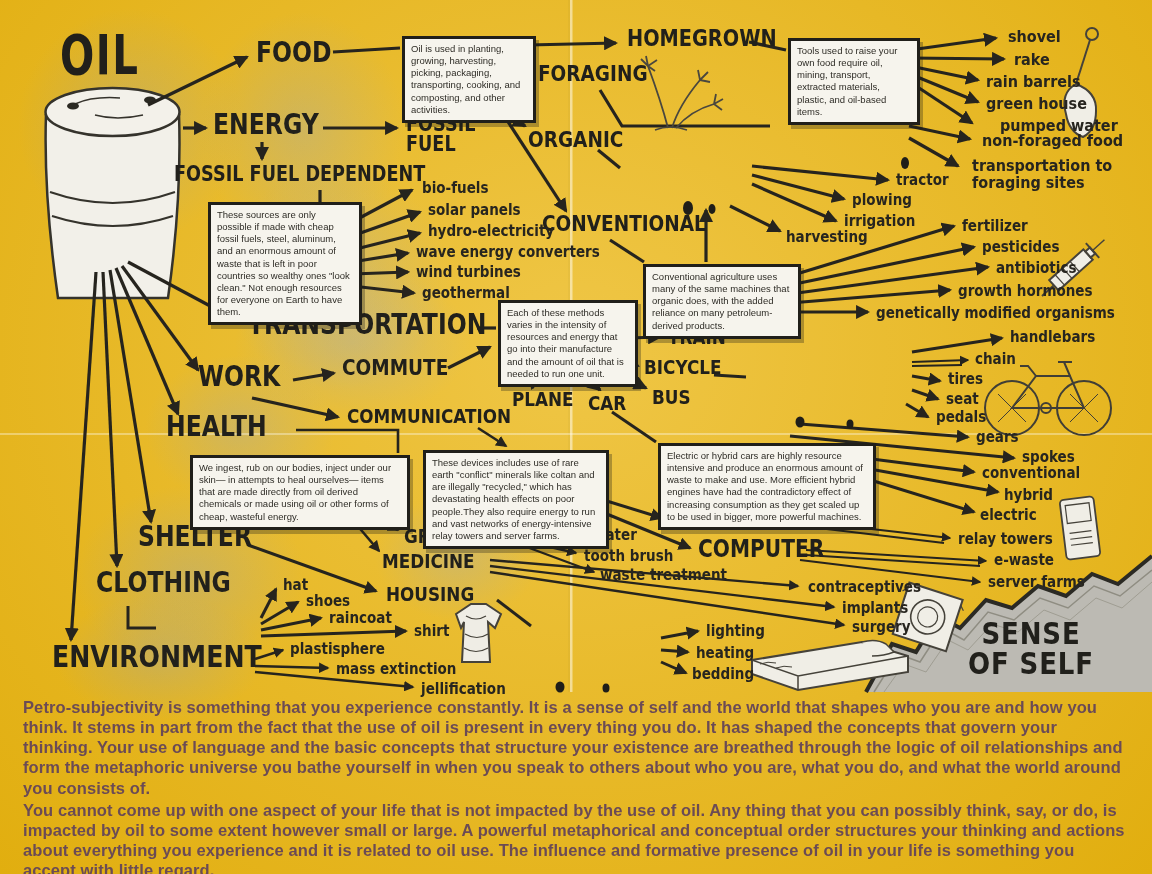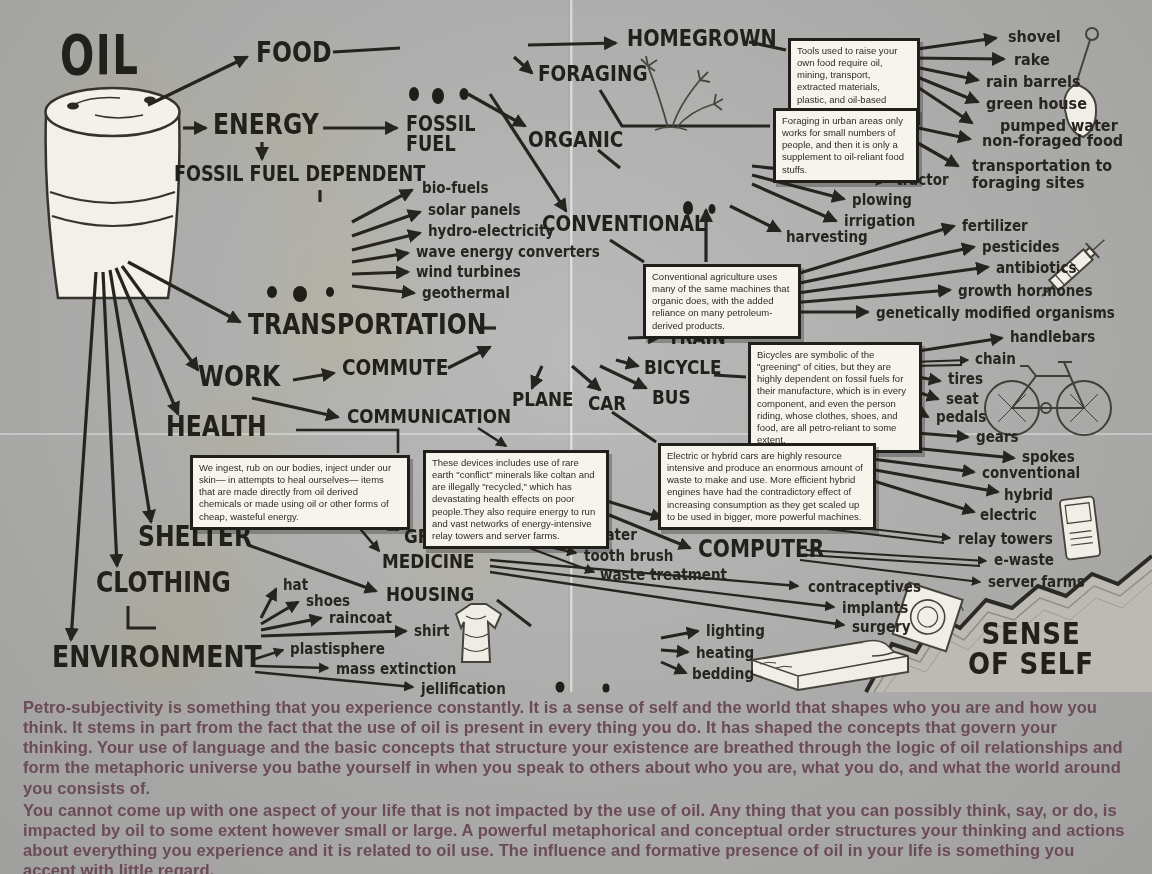--- a/index.html
+++ b/index.html
@@ -1,16 +1,16 @@
 <!DOCTYPE html>
 <html><head>
 <meta charset="utf-8">
 <style>
   html,body{margin:0;padding:0;background:#cfcdc6;}
-  #page{position:relative;width:1152px;height:874px;background:#a3a3a3;overflow:hidden;
+  #page{position:relative;width:1152px;height:874px;background:#eab308;overflow:hidden;
         font-family:"Liberation Sans",sans-serif;}
   #page::after{content:"";position:absolute;inset:0;pointer-events:none;
         background:radial-gradient(ellipse at 50% 40%, rgba(255,255,255,.25), rgba(120,115,95,.08));}
   .blob{position:absolute;border-radius:50%;z-index:0;
         background:radial-gradient(closest-side, rgba(166,163,132,.45), rgba(166,163,132,0));}
   svg.art{position:absolute;left:0;top:0;z-index:1;}
   .n{position:absolute;z-index:2;font-family:"DejaVu Sans",sans-serif;font-weight:bold;
      color:#21201b;line-height:.95;white-space:pre-line;transform:scaleX(.84);transform-origin:left top;}
   .leaf{position:absolute;z-index:2;font-family:"DejaVu Sans",sans-serif;font-weight:bold;
      color:#27251f;font-size:15px;line-height:1.05;white-space:pre-line;transform:scaleX(.9);transform-origin:left top;}
@@ -359,24 +359,25 @@
   <div class="leaf" style="left:414px;top:624px">shirt</div>
 
   <div class="leaf" style="left:706px;top:624px">lighting</div>
   <div class="leaf" style="left:696px;top:646px">heating</div>
   <div class="leaf" style="left:692px;top:667px">bedding</div>
 
   <div class="leaf" style="left:290px;top:642px">plastisphere</div>
   <div class="leaf" style="left:336px;top:662px">mass extinction</div>
   <div class="leaf" style="left:421px;top:682px">jellification</div>
 
+  <div class="tbox" style="left:402px;top:36px;width:116px">Oil is used in planting, growing, harvesting, picking, packaging, transporting, cooking, and composting, and other activities.</div>
   <div class="tbox" style="left:788px;top:38px;width:114px">Tools used to raise your own food require oil, mining, transport, extracted materials, plastic, and oil-based items.</div>
-  <div class="tbox" style="left:773px;top:108px;width:128px">Foraging in urban areas only works for small numbers of people, and then it is only a supplement to oil-reliant food stuffs.</div>
+  <div class="tbox" style="left:208px;top:202px;width:136px">These sources are only possible if made with cheap fossil fuels, steel, aluminum, and an enormous amount of waste that is left in poor countries so wealthy ones "look clean." Not enough resources for everyone on Earth to have them.</div>
   <div class="tbox" style="left:643px;top:264px;width:140px">Conventional agriculture uses many of the same machines that organic does, with the added reliance on many petroleum-derived products.</div>
-  <div class="tbox" style="left:748px;top:342px;width:156px">Bicycles are symbolic of the "greening" of cities, but they are highly dependent on fossil fuels for their manufacture, which is in every component, and even the person riding, whose clothes, shoes, and food, are all petro-reliant to some extent.</div>
+  <div class="tbox" style="left:498px;top:300px;width:122px">Each of these methods varies in the intensity of resources and energy that go into their manufacture and the amount of oil that is needed to run one unit.</div>
   <div class="tbox" style="left:190px;top:455px;width:202px">We ingest, rub on our bodies, inject under our skin— in attempts to heal ourselves— items that are made directly from oil derived chemicals or made using oil or other forms of cheap, wasteful energy.</div>
   <div class="tbox" style="left:423px;top:450px;width:168px">These devices includes use of rare earth "conflict" minerals like coltan and are illegally "recycled," which has devastating health effects on poor people.They also require energy to run and vast networks of energy-intensive relay towers and server farms.</div>
   <div class="tbox" style="left:658px;top:443px;width:200px">Electric or hybrid cars are highly resource intensive and produce an enormous amount of waste to make and use. More efficient hybrid engines have had the contradictory effect of increasing consumption as they get scaled up to be used in bigger, more powerful machines.</div>
 
   <p class="fp" style="top:697px"><b>Petro-subjectivity</b><span> is something that you experience constantly. It is a sense of self and the world that shapes who you are and how you think. It stems in part from the fact that the use of oil is present in every thing you do. It has shaped the concepts that govern your thinking. Your use of language and the basic concepts that structure your existence are breathed through the logic of oil relationships and form the metaphoric universe you bathe yourself in when you speak to others about who you are, what you do, and what the world around you consists of.</span></p>
   <p class="fp" style="top:800px">You cannot come up with one aspect of your life that is not impacted by the use of oil. Any thing that you can possibly think, say, or do, is impacted by oil to some extent however small or large. A powerful metaphorical and conceptual order structures your thinking and actions about everything you experience and it is related to oil use. The influence and formative presence of oil in your life is something you accept with little regard.</p>
 
 </div>
 
 </body></html>

